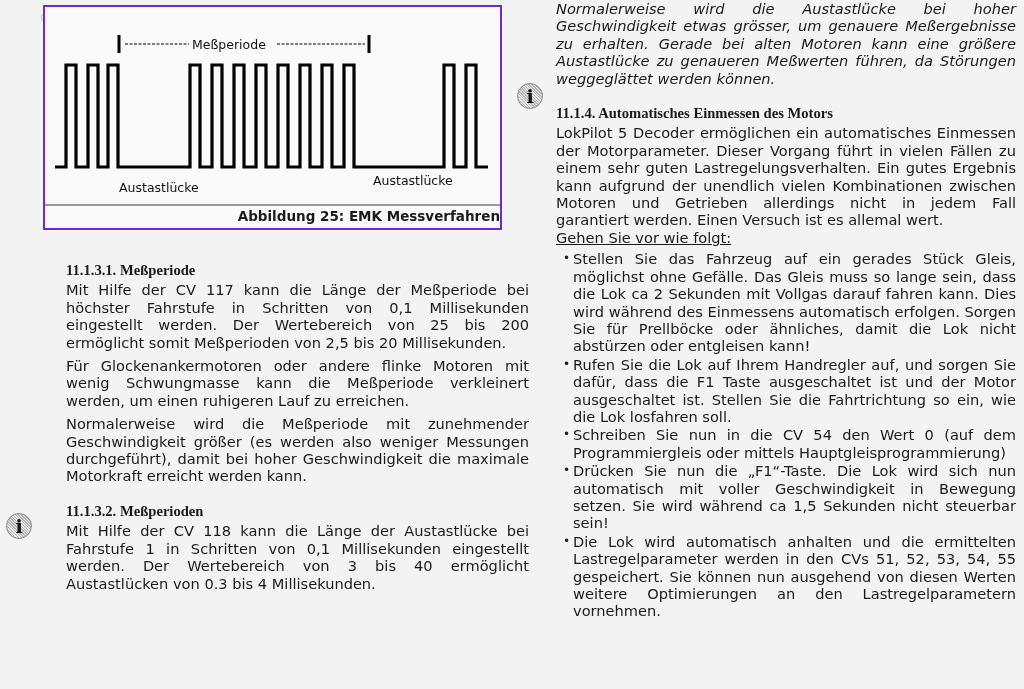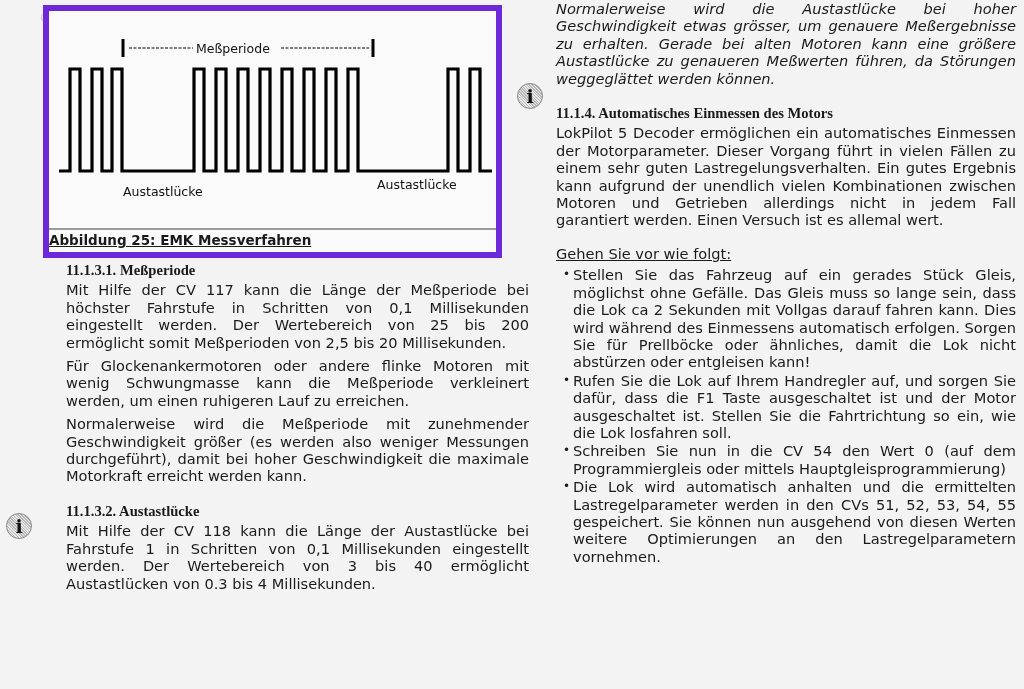--- a/index.html
+++ b/index.html
@@ -6,28 +6,28 @@
   body {
     width:1024px; height:689px; overflow:hidden; position:relative;
     background:#f3f3f3;
     font-family:"DejaVu Sans", sans-serif;
     color:#1a1a1a;
   }
   .ghost {
     position:absolute; color:#cfcfcf; font-size:13px; white-space:nowrap; pointer-events:none;
   }
   .figure {
-    position:absolute; left:43px; top:5px; width:459px; height:253px;
-    border:6px solid #6d28d9; background:#fafafa; box-sizing:border-box;
+    position:absolute; left:43px; top:5px; width:459px; height:225px;
+    border:2px solid #6d28d9; background:#fafafa; box-sizing:border-box;
   }
   .figure svg { position:absolute; left:0; top:0; }
   .fig-caption {
     position:absolute; left:0; right:0; bottom:0; height:22px;
     border-top:2px solid #9a9a9a;
-    font-weight:bold; font-size:13.5px; text-align:left; line-height:21px;text-decoration:underline;
+    font-weight:bold; font-size:13.5px; text-align:right; line-height:21px;
   }
   .col { position:absolute; font-size:14.6px; line-height:17.4px; }
   .col p { margin:0 0 6px 0; text-align:justify; }
   .col h3 { margin:0 0 2px 0; font-size:14.6px; font-weight:bold;font-family:Liberation Serif, serif; }
   .left  { left:39px; top:262px; width:463px;margin-left:27px; }
   .right { left:556px; top:4px; width:460px; }
   .underline { text-decoration:underline; }
   ul.steps { list-style:none; margin:4px 0 0 0; padding:0 0 0 8px; }
   ul.steps li { position:relative; padding-left:9px; text-align:justify; margin:0 0 1px 0; }
   ul.steps li::before { content:"•"; position:absolute; left:-1px; top:0; font-size:12px; }
@@ -69,31 +69,32 @@
   </svg>
   <div class="fig-caption">Abbildung 25: EMK Messverfahren</div>
 </div>
 
 <div class="col left">
   <h3>11.1.3.1. Meßperiode</h3>
   <p>Mit Hilfe der CV 117 kann die Länge der Meßperiode bei höchster Fahrstufe in Schritten von 0,1 Millisekunden eingestellt werden. Der Wertebereich von 25  bis 200 ermöglicht somit Meßperioden von 2,5 bis 20 Millisekunden.</p>
   <p>Für Glockenankermotoren oder andere flinke Motoren mit wenig Schwungmasse kann die Meßperiode verkleinert werden, um einen ruhigeren Lauf zu erreichen.</p>
   <p>Normalerweise wird die Meßperiode mit zunehmender Geschwindigkeit größer (es werden also weniger Messungen durchgeführt), damit bei hoher Geschwindigkeit die maximale Motorkraft erreicht werden kann.</p>
   <div class="sec-gap"></div>
-  <h3>11.1.3.2. Austastlücke</h3>
+  <h3>11.1.3.2. Meßperioden</h3>
   <p>Mit Hilfe der CV 118 kann die Länge der Austastlücke bei Fahrstufe 1 in Schritten von 0,1 Millisekunden eingestellt werden. Der Wertebereich von 3 bis 40 ermöglicht Austastlücken von 0.3 bis 4 Millisekunden.</p>
 </div>
 <div class="info-icon info-left">i</div>
 
 <div class="col right">
   <p style="margin-top:-4px;font-style:italic;">Normalerweise wird die Austastlücke bei hoher Geschwindigkeit etwas grösser, um genauere Meßergebnisse zu erhalten. Gerade bei alten Motoren kann eine größere Austastlücke zu genaueren Meßwerten führen, da Störungen weggeglättet werden können.</p>
   <div class="sec-gap"></div>
   <h3>11.1.4. Automatisches Einmessen des Motors</h3>
-  <p style="margin-bottom:16px;">LokPilot 5 Decoder ermöglichen ein automatisches Einmessen der Motorparameter. Dieser Vorgang führt in vielen Fällen zu einem sehr guten Lastregelungsverhalten. Ein gutes Ergebnis kann aufgrund der unendlich vielen Kombinationen zwischen Motoren und Getrieben allerdings nicht in jedem Fall garantiert werden. Einen Versuch ist es allemal wert.</p>
+  <p style="margin-bottom:0;">LokPilot 5 Decoder ermöglichen ein automatisches Einmessen der Motorparameter. Dieser Vorgang führt in vielen Fällen zu einem sehr guten Lastregelungsverhalten. Ein gutes Ergebnis kann aufgrund der unendlich vielen Kombinationen zwischen Motoren und Getrieben allerdings nicht in jedem Fall garantiert werden. Einen Versuch ist es allemal wert.</p>
   <div class="underline">Gehen Sie vor wie folgt:</div>
   <ul class="steps">
     <li>Stellen Sie das Fahrzeug auf ein gerades Stück Gleis, möglichst ohne Gefälle. Das Gleis muss so lange sein, dass die Lok ca 2 Sekunden mit Vollgas darauf fahren kann. Dies wird während des Einmessens automatisch erfolgen. Sorgen Sie für Prellböcke oder ähnliches, damit die Lok nicht abstürzen oder entgleisen kann!</li>
     <li>Rufen Sie die Lok auf Ihrem Handregler auf, und sorgen Sie dafür, dass die F1 Taste ausgeschaltet ist und der Motor ausgeschaltet ist. Stellen Sie die Fahrtrichtung so ein, wie die Lok losfahren soll.</li>
     <li>Schreiben Sie nun in die CV 54 den Wert 0 (auf dem Programmiergleis oder mittels Hauptgleisprogrammierung)</li>
+    <li>Drücken Sie nun die „F1“-Taste. Die Lok wird sich nun automatisch mit voller Geschwindigkeit in Bewegung setzen. Sie wird während ca 1,5 Sekunden nicht steuerbar sein!</li>
     <li>Die Lok wird automatisch anhalten und die ermittelten Lastregelparameter werden in den CVs 51, 52, 53, 54, 55 gespeichert. Sie können nun ausgehend von diesen Werten weitere Optimierungen an den Lastregelparametern vornehmen.</li>
   </ul>
 </div>
 <div class="info-icon info-right">i</div>
 
 </body></html>

